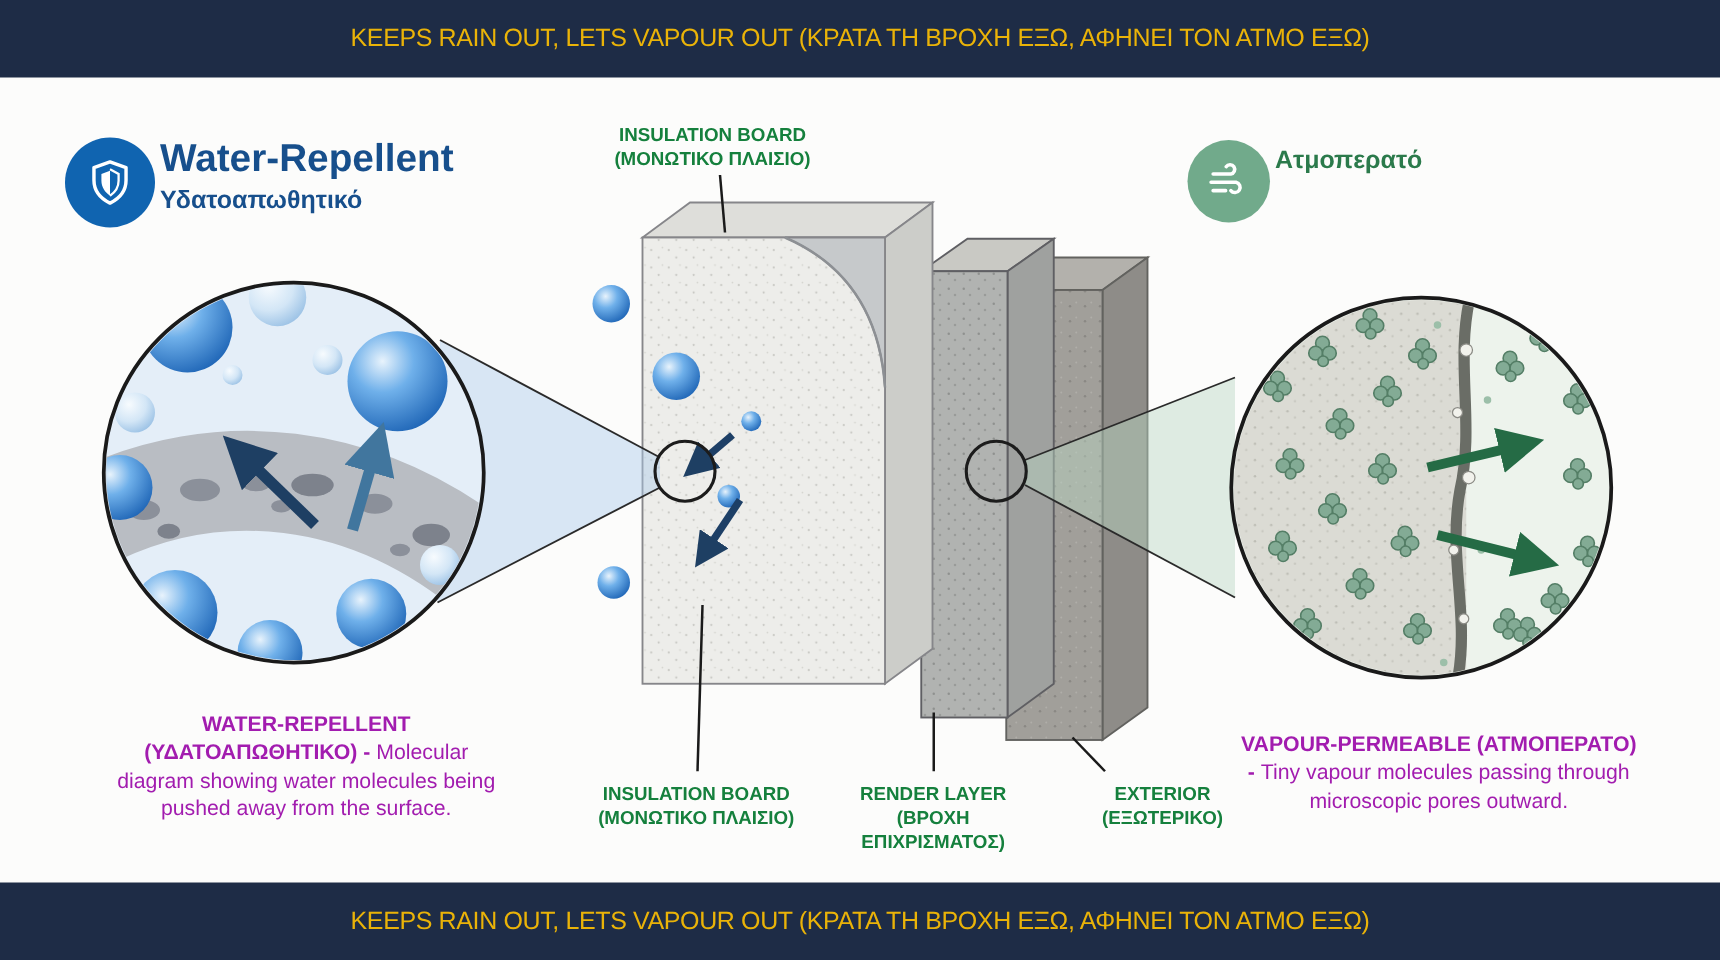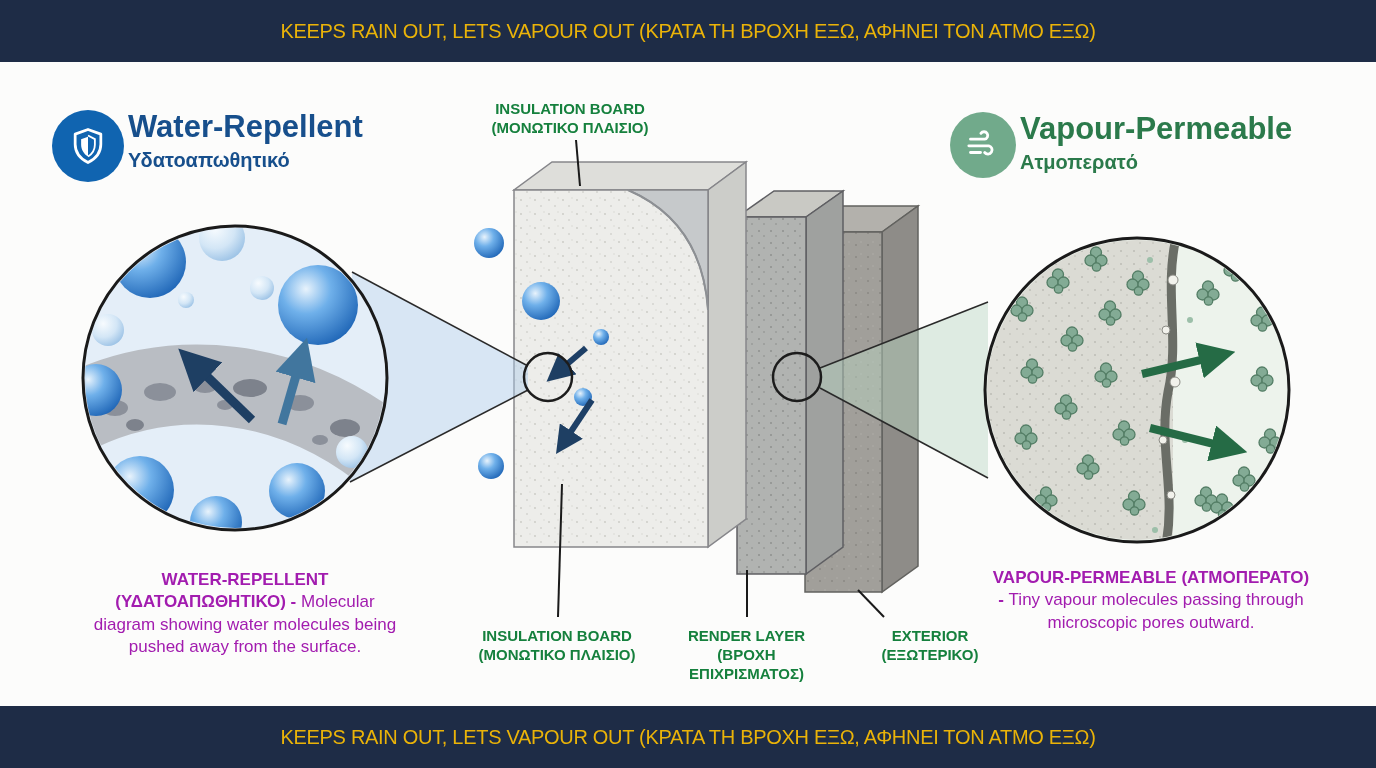--- a/index.html
+++ b/index.html
@@ -21,21 +21,21 @@
   .legend-sub{font-size:20px;font-weight:bold;margin-top:5px}
   .t-blue{color:#174f8c}
   .t-green{color:#2b7a4b}
   .wall-label{position:absolute;text-align:center;font-weight:bold;font-size:15px;color:#15803d;line-height:1.25}
   .label-top{left:455px;top:100px;width:230px}
   .label-insulation{left:447px;top:627px;width:220px}
   .label-render{left:664px;top:627px;width:165px}
   .label-exterior{left:856px;top:627px;width:148px}
   .caption{position:absolute;text-align:center;font-size:17px;color:#a21caf;line-height:1.32}
   .caption-left{left:85px;top:569px;width:320px}
-  .caption-right{left:992px;top:567px;width:318px}
+  .caption-right{left:992px;top:585px;width:318px}
   .caption strong{font-weight:bold}
 </style>
 </head>
 <body>
 
 <div class="stage">
 
   <svg class="bg" viewBox="0 0 1376 768">
     <defs>
       <radialGradient id="sphB" cx="35%" cy="30%" r="78%">
@@ -263,21 +263,20 @@
     <div class="legend-badge badge-green">
       <svg width="40" height="40" viewBox="0 0 48 48">
         <g fill="none" stroke="#ffffff" stroke-width="3.4" stroke-linecap="round">
           <path d="M9 17 h17 a4.5 4.5 0 1 0 -4.5 -7"></path>
           <path d="M7 25 h24 a5 5 0 1 1 -5 8"></path>
           <path d="M9 33 h12"></path>
         </g>
       </svg>
     </div>
     <div class="legend-lines">
-      <div class="legend-title t-green">Vapour-Permeable</div>
       <div class="legend-sub t-green">Ατμοπερατό</div>
     </div>
   </div>
 
   <div class="wall-label label-top">
     <div>INSULATION BOARD</div>
     <div>(ΜΟΝΩΤΙΚΟ ΠΛΑΙΣΙΟ)</div>
   </div>
 
   <div class="wall-label label-insulation">

